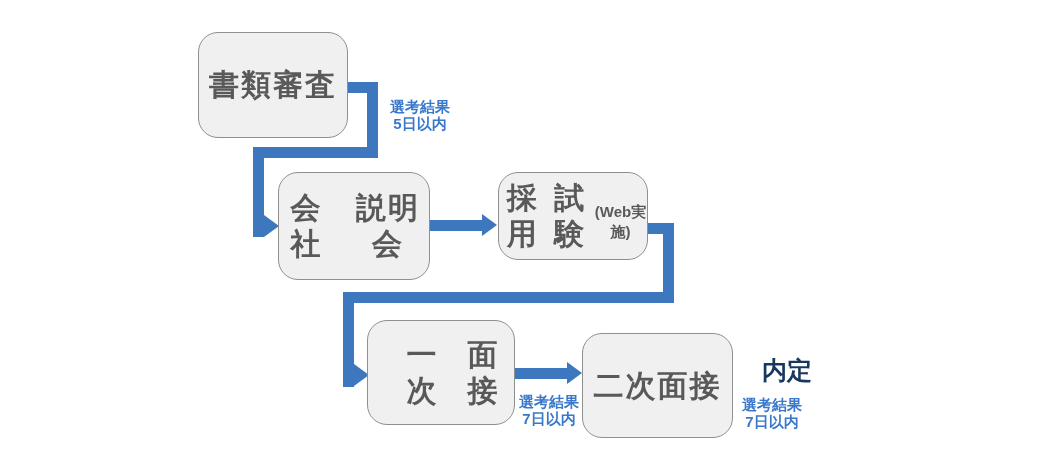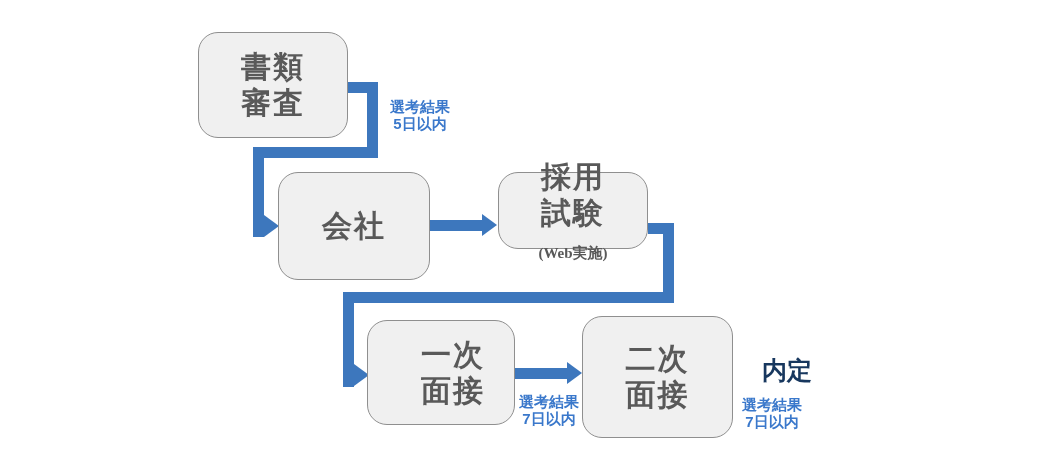--- a/index.html
+++ b/index.html
@@ -15,21 +15,21 @@
     background: #ffffff;
     overflow: hidden;
   }
   .box {
     position: absolute;
     background: var(--box_bg, #f0f0f0);
     border: 1.5px solid var(--box_border, #8f8f8f);
     border-radius: 20px;
     box-sizing: border-box;
     display: flex;
-    flex-direction: column;
+    flex-direction: row;
     align-items: center;
     justify-content: center;
     color: var(--box_text, #595959);
     font-weight: bold;
     font-size: 30px;
     line-height: 36px;
     text-align: center;
     letter-spacing: 2px;
   }
   .box .line { display: block; }
@@ -95,34 +95,35 @@
   <div class="seg" style="left:515px; top:368px; width:52px; height:11px;"></div>
   <div class="arrowhead" style="left:567px; top:362px;"></div>
 
   <div class="box" style="left:198px; top:32px; width:150px; height:106px;">
     <span class="line">書類</span>
     <span class="line">審査</span>
   </div>
 
   <div class="box" style="left:278px; top:172px; width:152px; height:108px;gap:13px;">
     <span class="line">会社</span>
+    <span class="line">説明会</span>
   </div>
 
-  <div class="box" style="left:498px; top:172px; width:150px; height:77px;font-family:Liberation Serif, serif;">
+  <div class="box" style="left:498px; top:172px; width:150px; height:88px;">
     <span class="line">採用</span>
     <span class="line">試験</span>
     <span class="sub-line">(Web実施)</span>
   </div>
 
   <div class="box" style="left:367px; top:320px; width:148px; height:105px;padding-left:24px;">
     <span class="line">一次</span>
     <span class="line">面接</span>
   </div>
 
-  <div class="box" style="left:582px; top:316px; width:151px; height:122px;">
+  <div class="box" style="left:582px; top:333px; width:151px; height:105px;">
     <span class="line">二次</span>
     <span class="line">面接</span>
   </div>
 
   <div class="annotation" style="left:380px; top:98px;">
     <span class="line">選考結果</span>
     <span class="line">5日以内</span>
   </div>
 
   <div class="annotation" style="left:509px; top:393px;">

